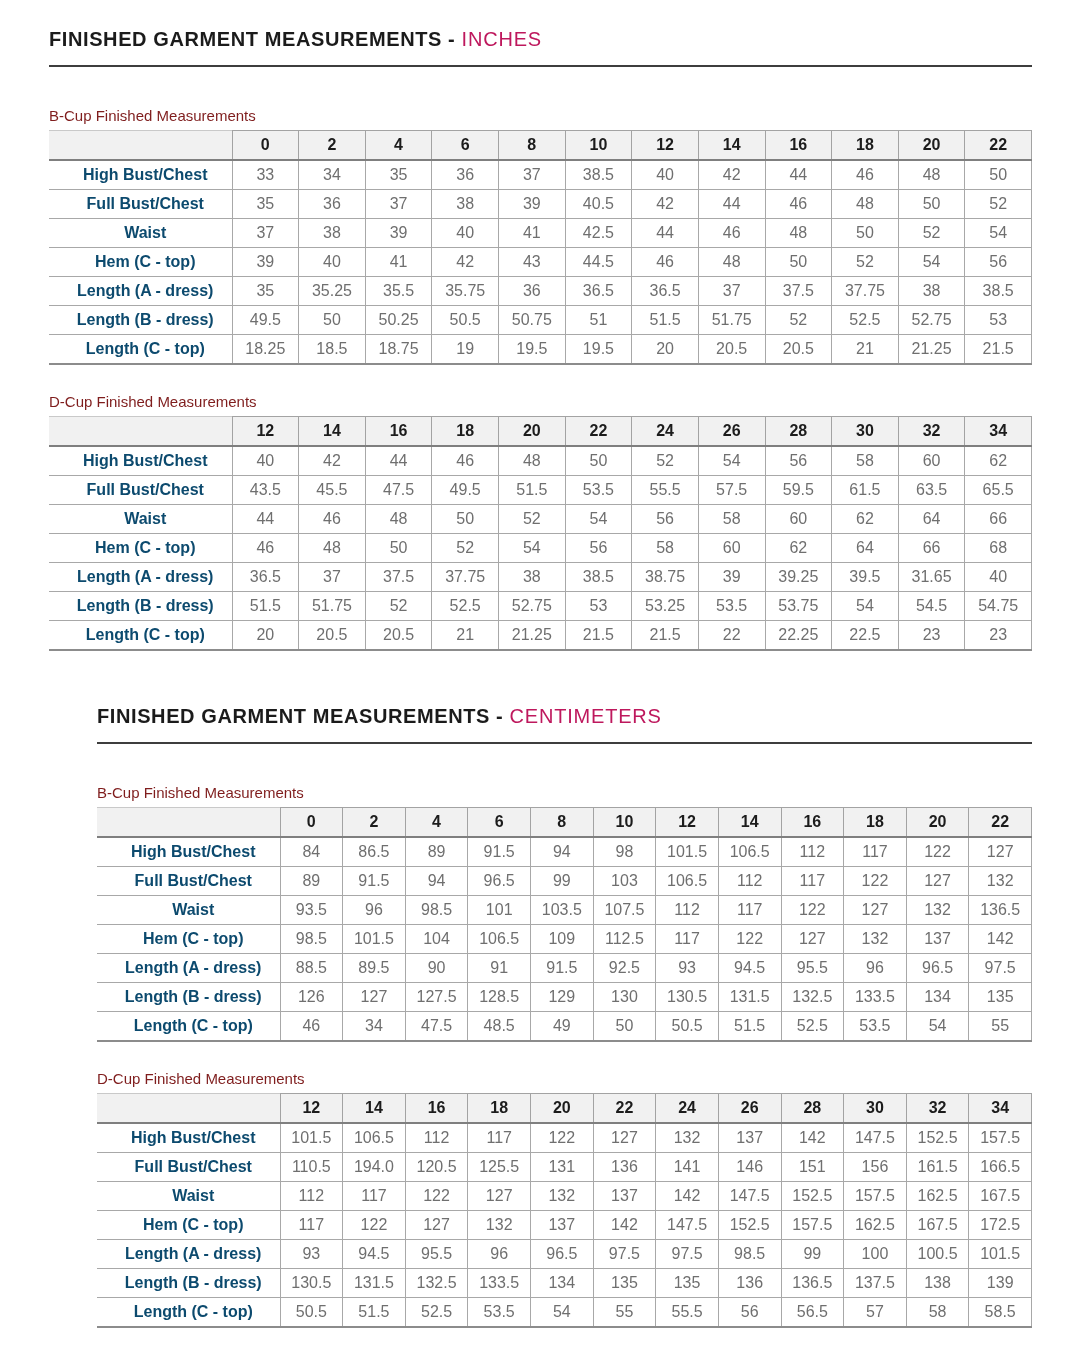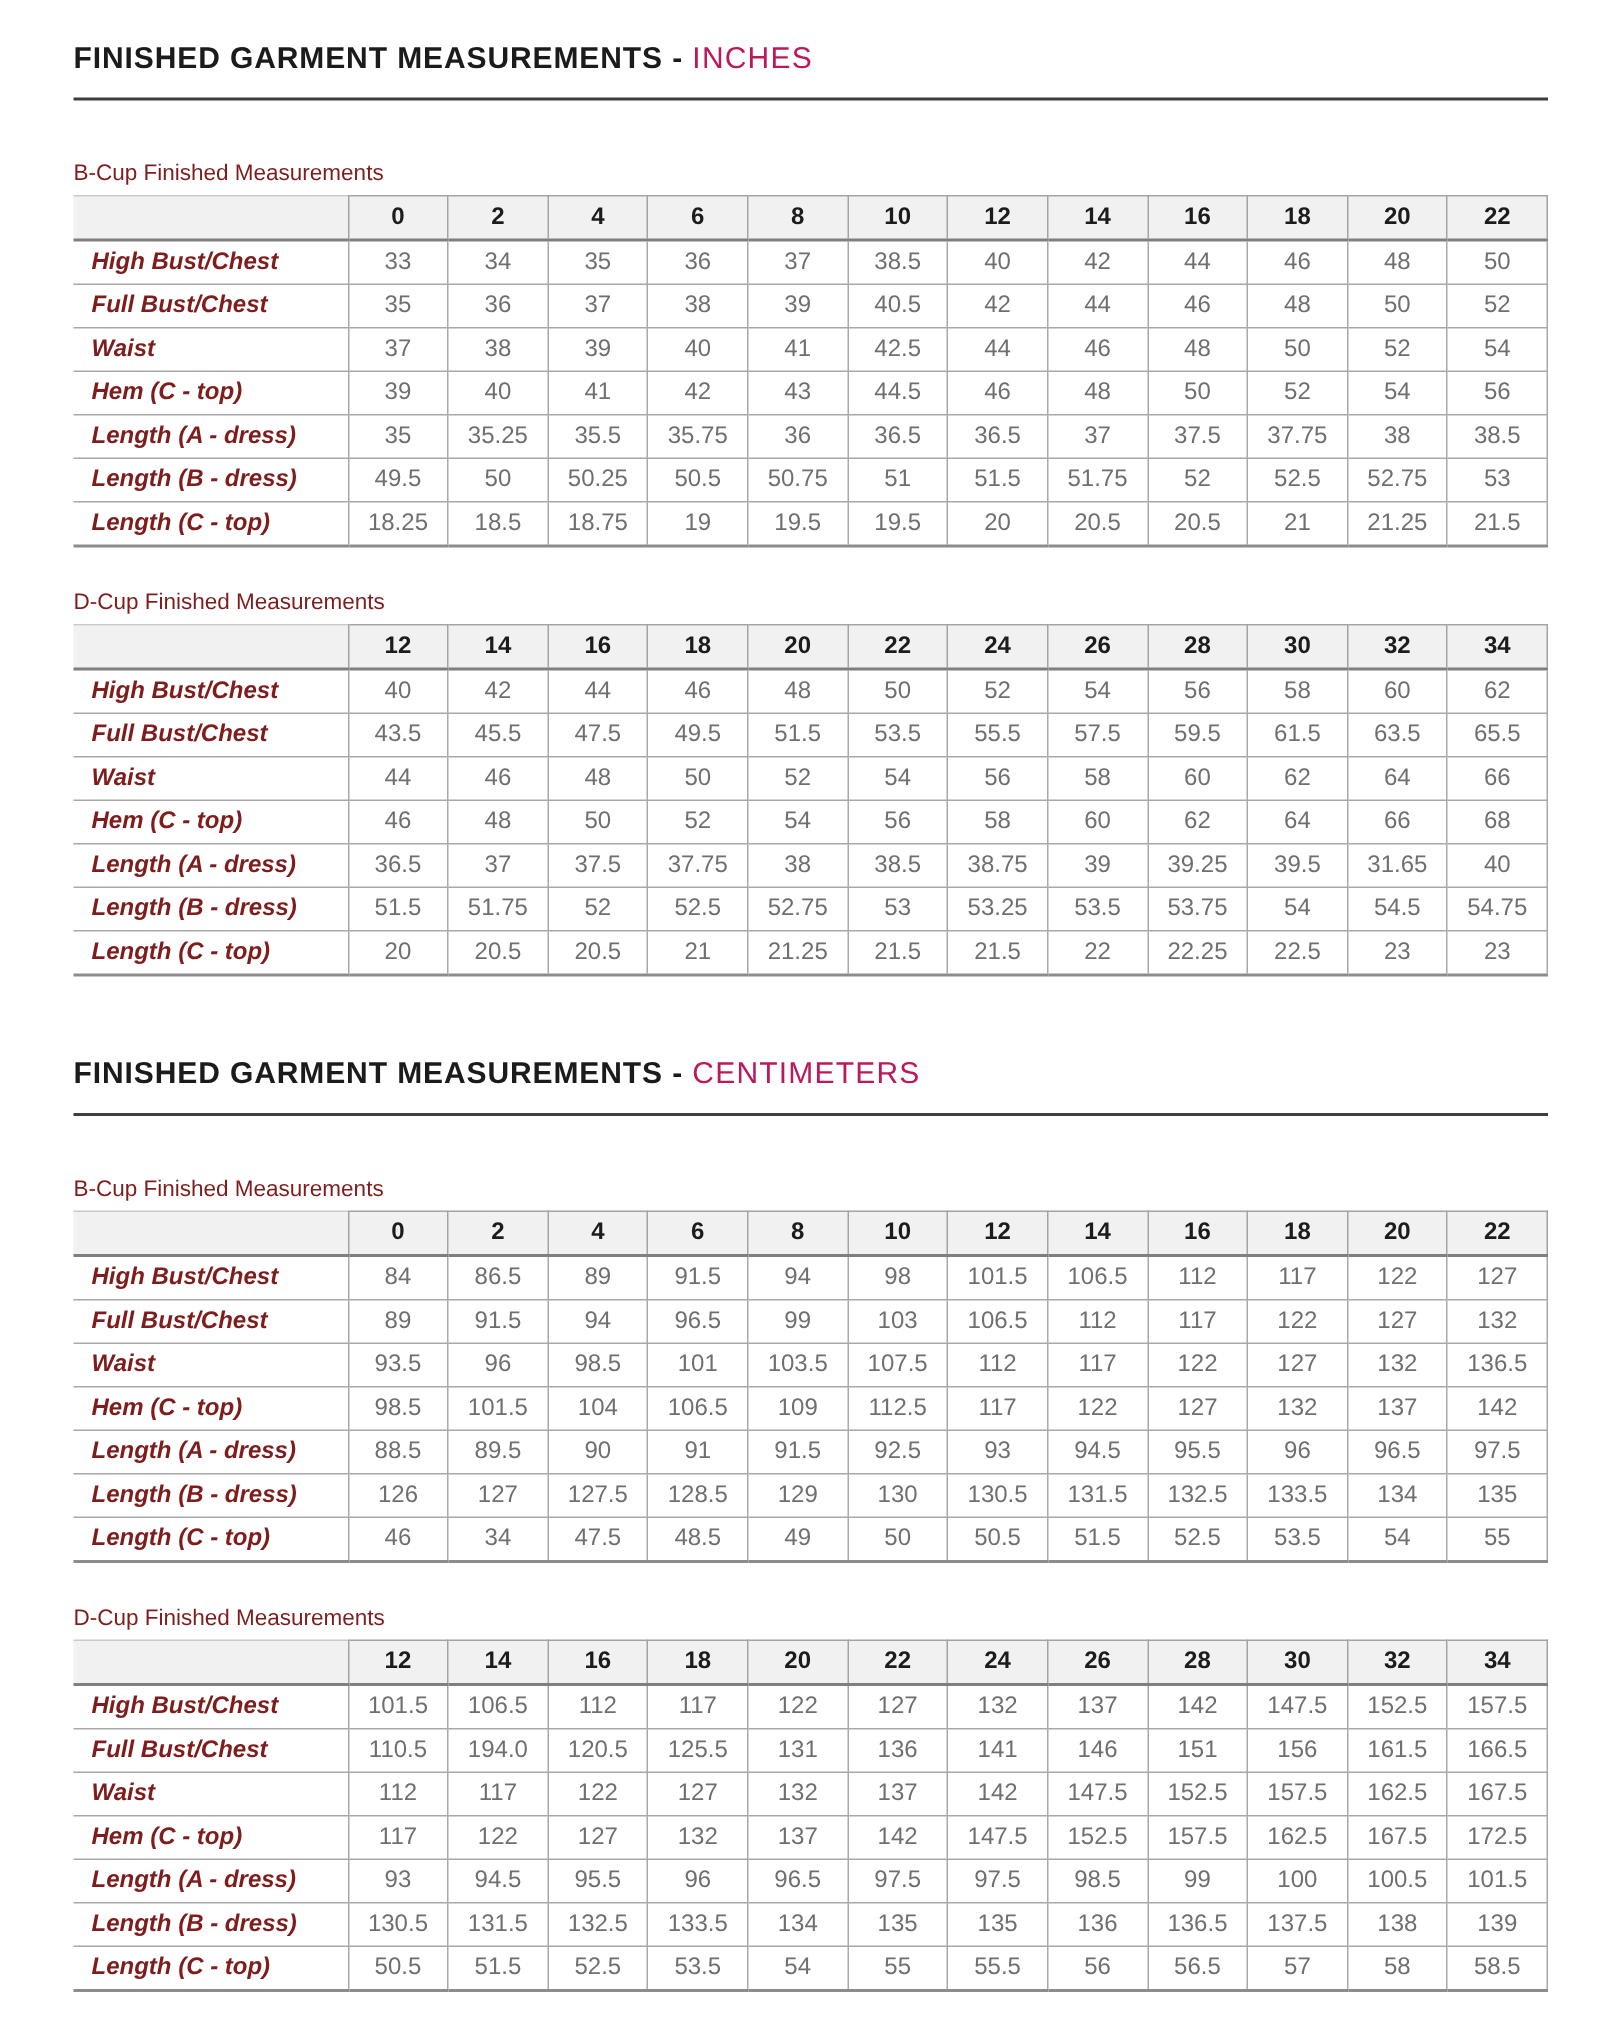--- a/index.html
+++ b/index.html
@@ -55,44 +55,43 @@
     padding: 5px 2px;
     border: 1px solid #a3a3a3;
     border-bottom: 2px solid #7f7f7f;
   }
   table.mtable thead th.corner {
     border-left: none;
     border-top: 1px solid #c9c9c9;
   }
 
   table.mtable tbody th.rowlabel {
-    text-align: left;
+    text-align: center;
     font-size: 16px;
     font-weight: 700;
-    color: #7f1d1d;
+    color: #0c4a6e;
     padding: 5px 2px 5px 12px;
     border: 1px solid #a8a8a8;
     border-left: none;
     background: #ffffff;
-    font-style: italic;
   }
   table.mtable tbody td {
     text-align: center;
     font-size: 16px;
     color: #6f6f6f;
     padding: 5px 2px;
     border: 1px solid #a8a8a8;
     background: #ffffff;
   }
   table.mtable tbody tr:last-child td,
   table.mtable tbody tr:last-child th {
     border-bottom: 2px solid #8c8c8c;
   }
 
-  .section-cm { margin-top: 52px; }
+  .section-cm { margin-top: 52px; margin-left: 48px; }
 </style>
 </head>
 <body>
 
 <div class="page">
 
   <section class="section-inches">
     <h1 class="sec-title"><span class="t-bold">FINISHED GARMENT MEASUREMENTS -</span> <span class="t-light">INCHES</span></h1>
     <hr class="rule">
 

